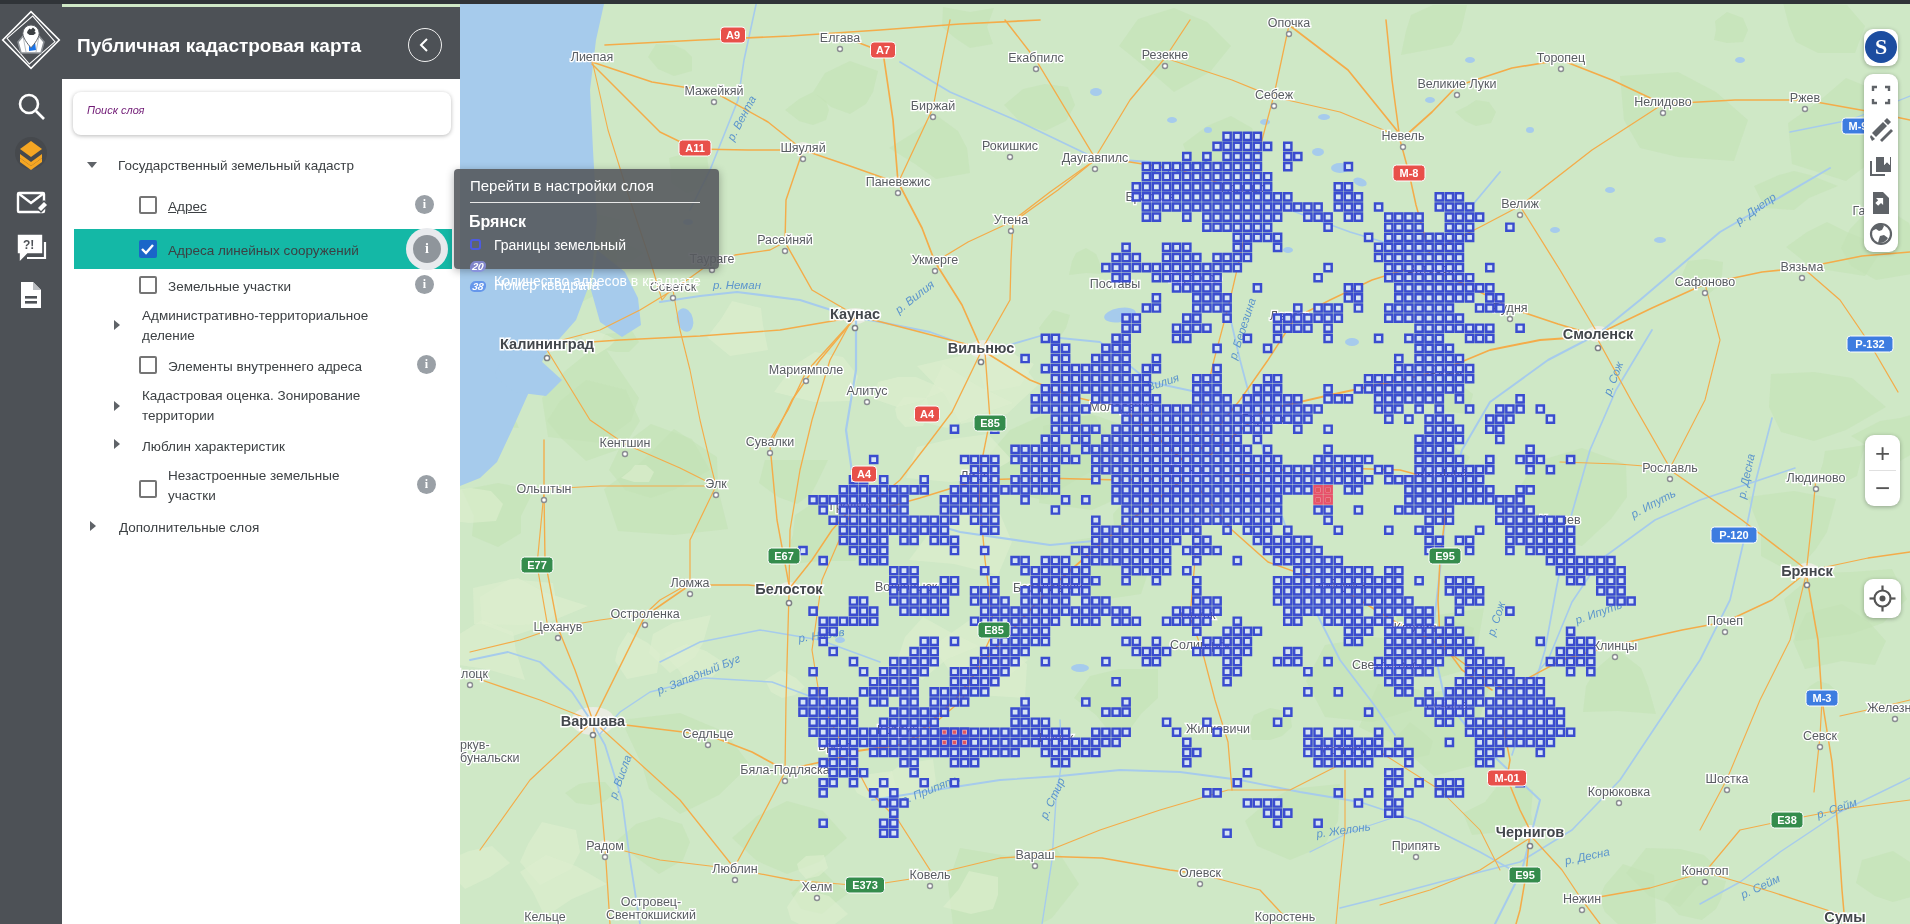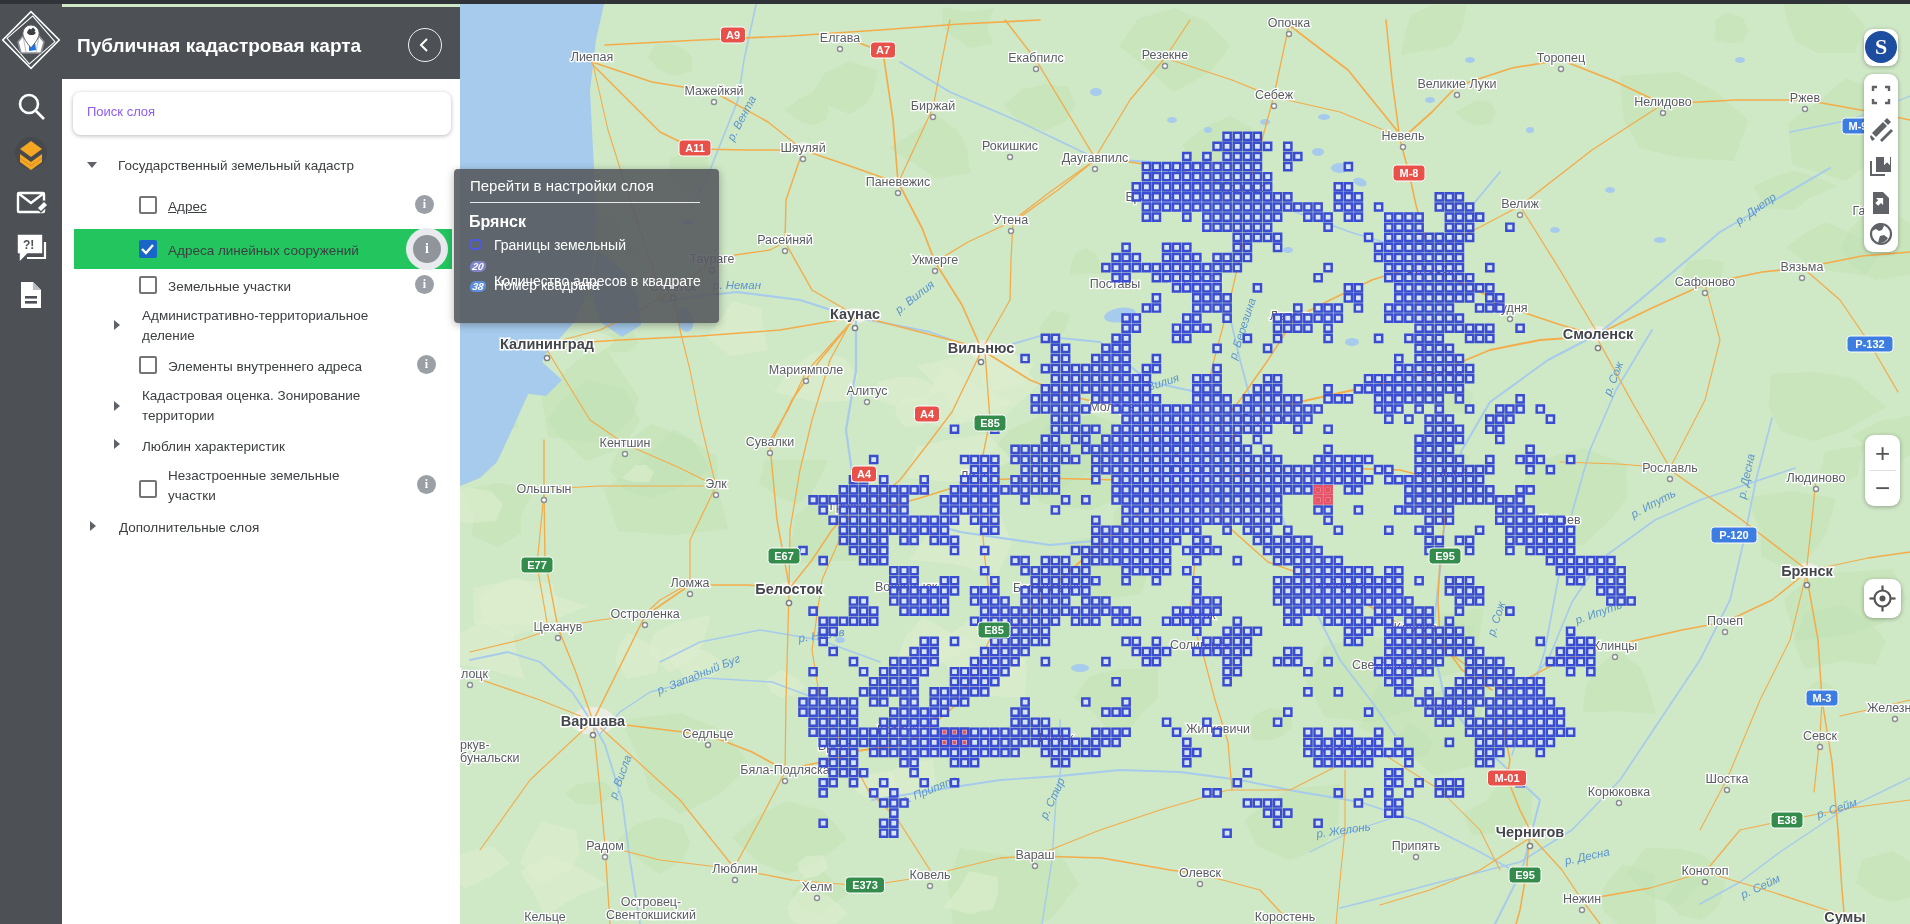--- a/index.html
+++ b/index.html
@@ -6,33 +6,33 @@
 #mapwrap { position:absolute; left:0; top:0; }
 #topstrip { position:absolute; left:0; top:0; width:1910px; height:4px; background:#303438; z-index:50; }
 #rail { position:absolute; left:0; top:0; width:62px; height:924px; background:#4d5156; z-index:30; }
 #panel { position:absolute; left:62px; top:7px; width:398px; height:924px; background:#fff; z-index:20;padding-left:9px; }
 #phead { position:absolute; left:0; top:0; width:398px; height:72px; background:#4d5156; }
 #ptitle { position:absolute; left:15px; top:28px; color:#fff; font-size:19px; font-weight:bold; letter-spacing:0px; }
 #pbtn { position:absolute; left:346px; top:21px; width:34px; height:34px; border:1.5px solid #f0f0f0; border-radius:50%; }
 #pbtn svg { position:absolute; left:8px; top:8px; }
 #searchbox { position:absolute; left:11px; top:13px; width:378px; height:43px; background:#fff; border-radius:8px;
   box-shadow:0 1px 4px rgba(0,0,0,0.28); }
-#searchbox span { position:absolute; left:14px; top:12px; font-size:13px; color:#8b5cf6; }
+#searchbox span { position:absolute; left:14px; top:12px; font-size:11px; color:#701a75;font-style:italic; }
 #pbody { position:absolute; left:0; top:72px; width:398px; height:852px; background:#fff; }
 .row { position:absolute; left:0; width:398px; height:40px; }
-.rowhl { background:#22c55e; left:12px; width:378px; }
+.rowhl { background:#14b8a6; left:12px; width:378px; }
 .arrow-down { position:absolute; width:0; height:0; border-left:5px solid transparent; border-right:5px solid transparent; border-top:6px solid #5f6368; }
 .arrow-right { position:absolute; width:0; height:0; border-top:5px solid transparent; border-bottom:5px solid transparent; border-left:6px solid #5f6368; }
 .cb { position:absolute; width:18px; height:18px; border:2px solid #757575; border-radius:2px; background:#fff; }
 .cbc { position:absolute; width:18px; height:18px; border-radius:2px; background:#1a66c8; }
 .cbc svg { position:absolute; left:1px; top:2px; }
 .tlabel { position:absolute; font-size:13.5px; color:#3c4043; white-space:nowrap; line-height:19.5px; }
 .info { position:absolute; width:19px; height:19px; border-radius:50%; background:#9aa0a6; color:#fff; text-align:center;
   font-size:12px; font-weight:bold; font-family:"Liberation Serif",serif; line-height:19px; }
-#tooltip { position:absolute; left:454px; top:169px; width:265px; height:154px; background:rgba(86,90,94,0.9);
+#tooltip { position:absolute; left:454px; top:169px; width:265px; height:100px; background:rgba(86,90,94,0.9);
   border-radius:4px; z-index:40; color:#fff; box-shadow:0 2px 8px rgba(0,0,0,0.3); }
 #tooltip .tt1 { position:absolute; left:16px; top:8px; font-size:15px; }
 #tooltip hr { position:absolute; left:16px; top:33px; width:230px; border:none; border-top:1px solid #e8e8e8; }
 #tooltip .tt2 { position:absolute; left:15px; top:44px; font-size:16px; font-weight:bold; }
 #tooltip .lg { position:absolute; left:16px; font-size:14px; }
 #tooltip .lgt { position:absolute; left:40px; font-size:14px; }
 .ctl { position:absolute; background:#fff; border-radius:9px; box-shadow:0 1px 4px rgba(0,0,0,0.3); z-index:30; }
 #sbtn { left:1864px; top:29px; width:34px; height:37px; }
 #sbtn div { position:absolute; left:1px; top:2px; width:32px; height:32px; border-radius:50%; background:#1c4da0;
   color:#fff; font-weight:bold; font-size:22px; text-align:center; line-height:31px; font-family:"Liberation Serif",serif; }

